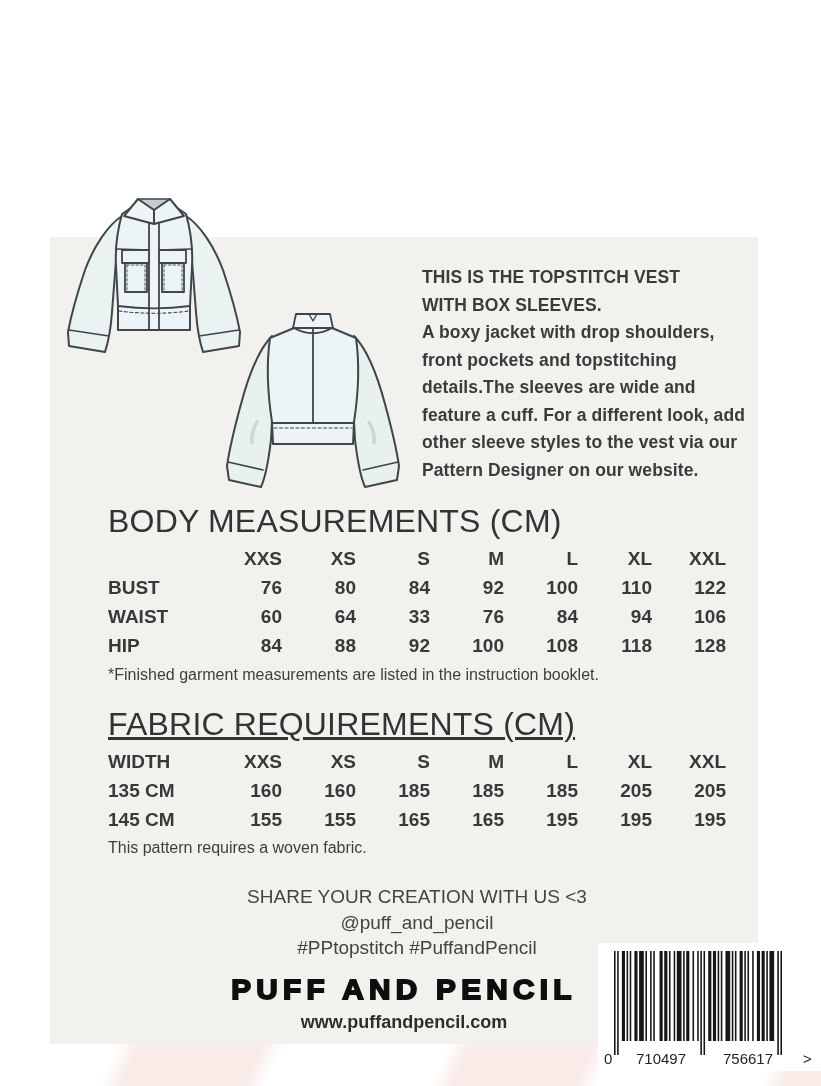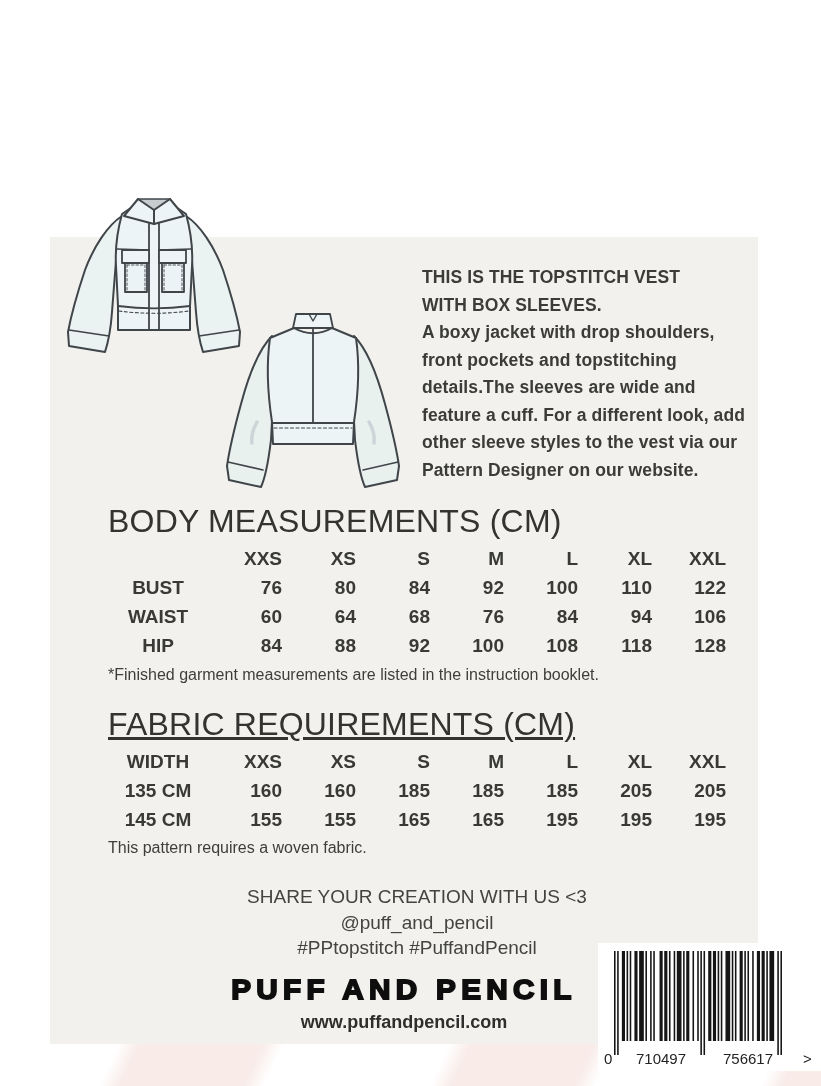--- a/index.html
+++ b/index.html
@@ -32,21 +32,21 @@
     font-size:32px; font-weight:400; color:#333331; letter-spacing:0.2px;
     white-space:nowrap;
   }
 
   
   table.meas { border-collapse:collapse; table-layout:fixed; }
   table.meas th, table.meas td {
     height:29px; padding:0; font-size:19px; font-weight:700; color:#39393 7;
     text-align:right; width:74px; vertical-align:middle; color:#393937;
   }
-  table.meas th.lbl, table.meas td.lbl { text-align:center; width:100px; }
+  table.meas th.lbl, table.meas td.lbl { text-align:left; width:100px; }
 
   .footnote { font-size:16px; font-weight:400; color:#3e3e3c; white-space:nowrap; }
 
   .social {
     left:50px; top:876px; width:708px; text-align:center;
     font-size:19px; font-weight:400; line-height:25.5px; color:#434341;padding-left:26px;
   }
   .logo {
     left:50px; top:966px; width:708px; text-align:center;
     font-size:28px; font-weight:700; letter-spacing:5px; color:#0e0e0e;
@@ -153,21 +153,21 @@
           <td>84</td>
           <td>92</td>
           <td>100</td>
           <td>110</td>
           <td>122</td>
         </tr>
         <tr>
           <td class="lbl">WAIST</td>
           <td>60</td>
           <td>64</td>
-          <td>68</td>
+          <td>33</td>
           <td>76</td>
           <td>84</td>
           <td>94</td>
           <td>106</td>
         </tr>
         <tr>
           <td class="lbl">HIP</td>
           <td>84</td>
           <td>88</td>
           <td>92</td>

